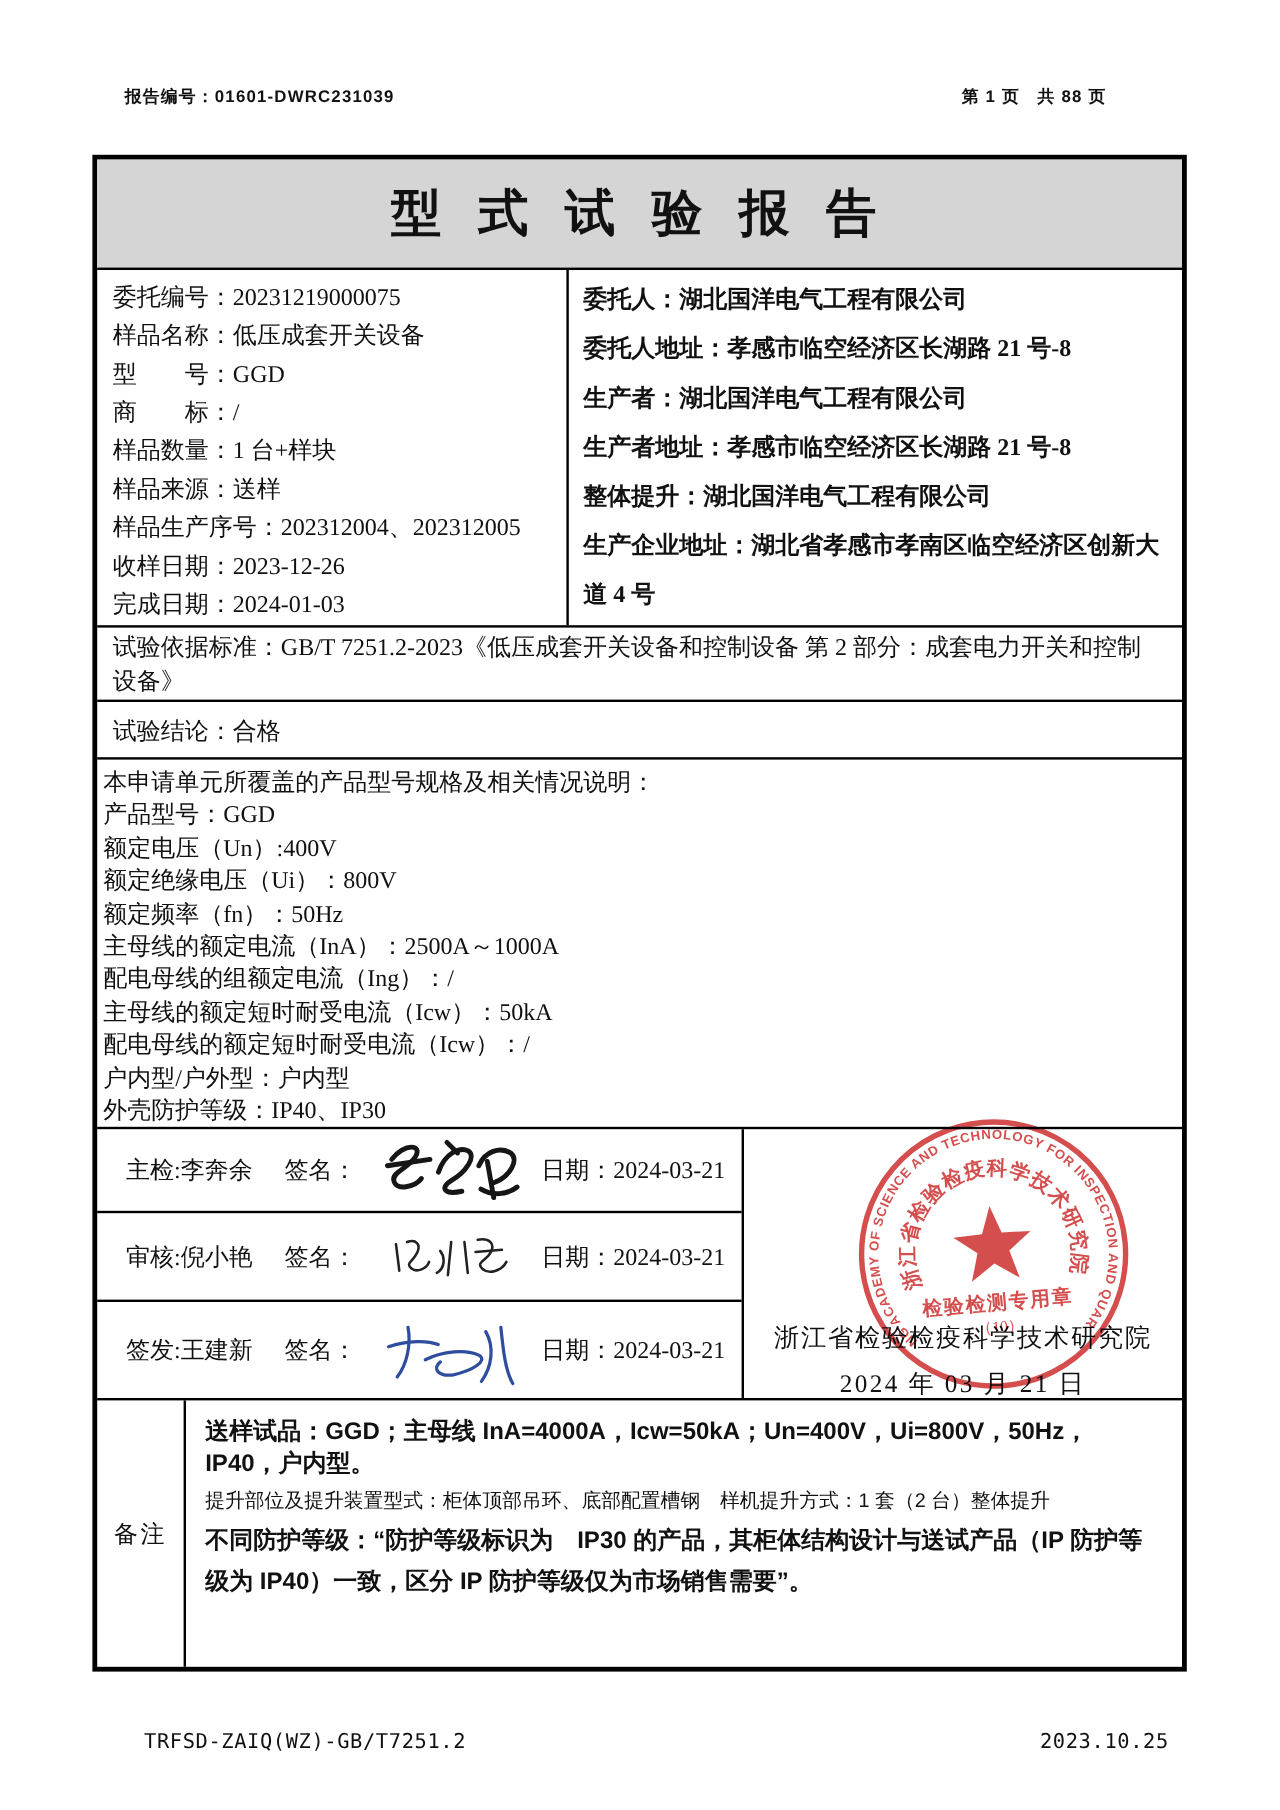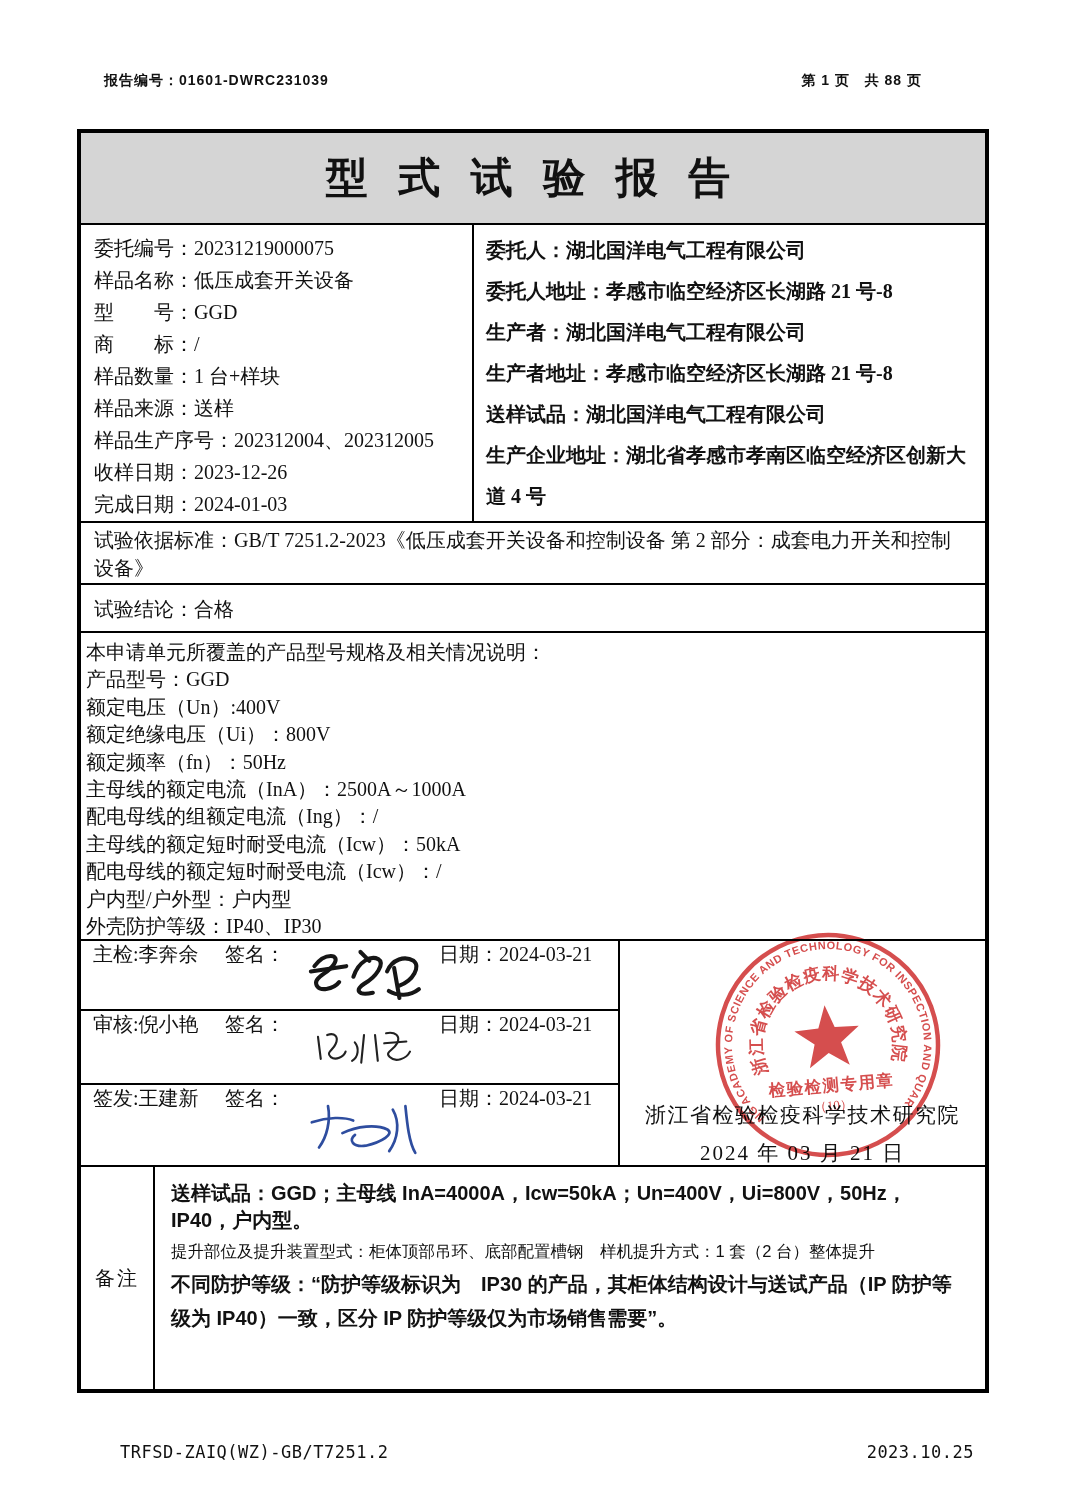--- a/index.html
+++ b/index.html
@@ -30,21 +30,21 @@
   .info-left{width:393px;border-right:2px solid #000;padding:7px 0 0 13px;}
   .info-left .line{height:32px;line-height:32px;white-space:pre;overflow:visible;}
   .info-right{flex:1;padding:5px 10px 0 12px;font-weight:bold;}
   .info-right .line{line-height:41px;}
   .standard-row{height:62px;border-bottom:2px solid #000;padding:3px 16px 0 13px;font-size:20px;line-height:28px;}
   .conclusion-row{height:48px;border-bottom:2px solid #000;padding:11px 14px 0 13px;font-size:20px;}
   .specs-row{height:308px;border-bottom:2px solid #000;padding:6px 14px 0 5px;font-size:20px;}
   .specs-row .line{height:27.4px;line-height:27.4px;}
   .sign-block{display:flex;height:226px;border-bottom:2px solid #000;}
   .sign-left{width:539px;border-right:2px solid #000;display:flex;flex-direction:column;}
-  .sign-row{display:flex;padding-left:12px;font-size:20px;}
+  .sign-row{display:flex;align-items:center;padding-left:24px;font-size:20px;}
   .sign-row.r1{height:70px;border-bottom:2px solid #000;}
   .sign-row.r2{height:74px;border-bottom:2px solid #000;}
   .sign-row.r3{height:80px;}
   .sign-row .role{width:132px;white-space:pre;}
   .sign-row .sign-label{width:64px;}
   .sign-row .sig-box{width:150px;display:flex;justify-content:center;align-items:center;}
   .stamp-cell{flex:1;position:relative;font-size:21px;}
   .stamp-cell .org-line{position:absolute;top:160px;left:0;width:100%;text-align:center;letter-spacing:1.5px;white-space:nowrap;}
   .stamp-cell .date-line{position:absolute;top:198px;left:0;width:100%;text-align:center;letter-spacing:2px;}
   .seal-svg{position:absolute;left:88px;top:-16px;width:240px;height:240px;
@@ -84,21 +84,21 @@
       <div class="line"><span>样品来源：</span><span>送样</span></div>
       <div class="line"><span>样品生产序号：</span><span>202312004、202312005</span></div>
       <div class="line"><span>收样日期：</span><span>2023-12-26</span></div>
       <div class="line"><span>完成日期：</span><span>2024-01-03</span></div>
     </div>
     <div class="info-right">
       <div class="line"><span>委托人：</span><span>湖北国洋电气工程有限公司</span></div>
       <div class="line"><span>委托人地址：</span><span>孝感市临空经济区长湖路 21 号-8</span></div>
       <div class="line"><span>生产者：</span><span>湖北国洋电气工程有限公司</span></div>
       <div class="line"><span>生产者地址：</span><span>孝感市临空经济区长湖路 21 号-8</span></div>
-      <div class="line"><span>送样试品：</span><span>湖北国洋电气工程有限公司</span></div>
+      <div class="line"><span>整体提升：</span><span>湖北国洋电气工程有限公司</span></div>
       <div class="line"><span>生产企业地址：</span><span>湖北省孝感市孝南区临空经济区创新大道 4 号</span></div>
     </div>
   </div>
 
   <div class="standard-row">
     <span>试验依据标准：</span><span>GB/T 7251.2-2023《低压成套开关设备和控制设备 第 2 部分：成套电力开关和控制设备》</span>
   </div>
 
   <div class="conclusion-row">
     <span>试验结论：</span><span>合格</span>

